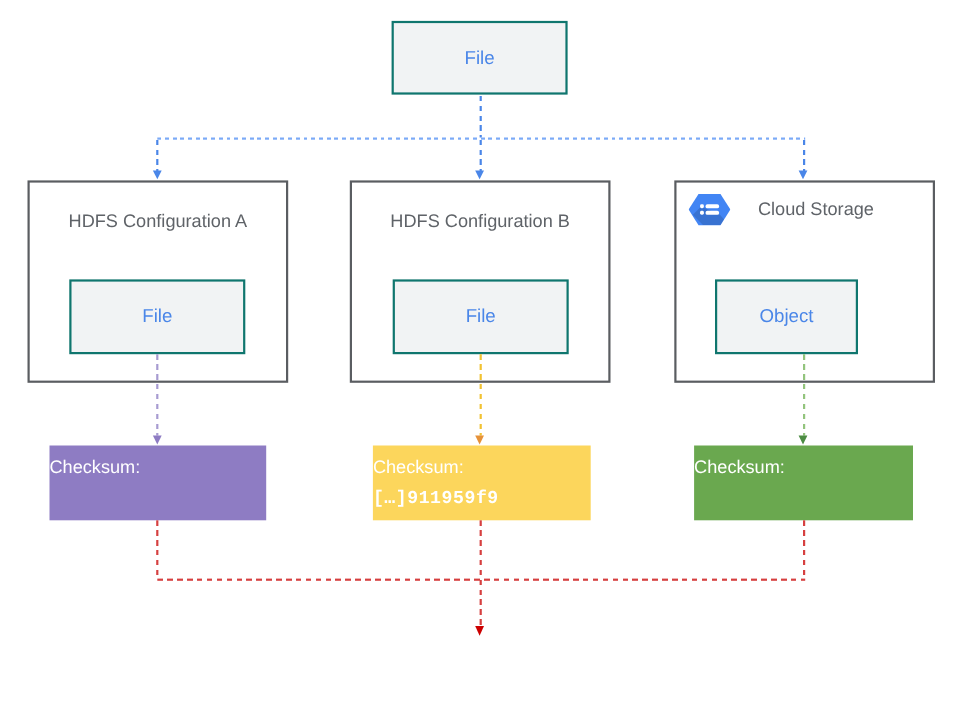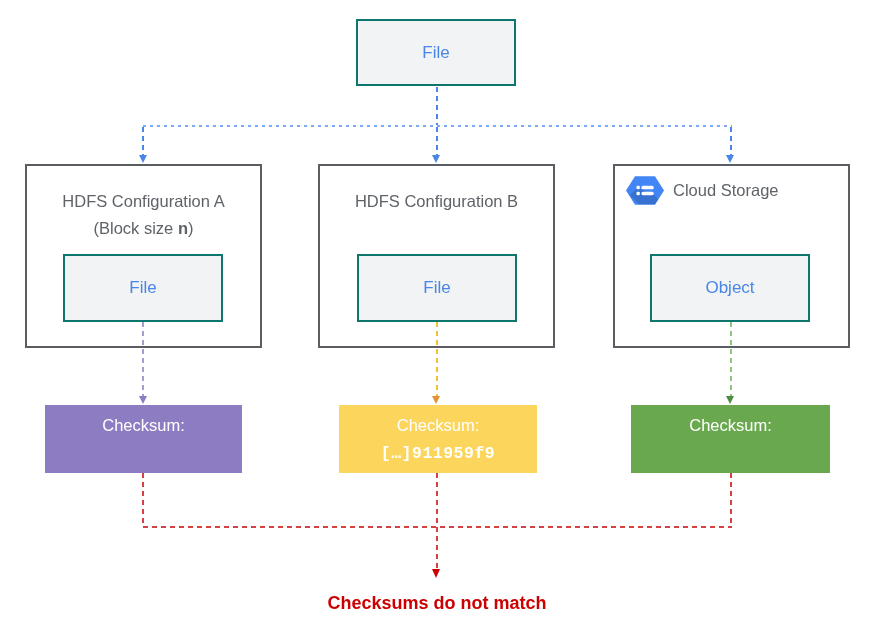--- a/index.html
+++ b/index.html
@@ -9,23 +9,23 @@
   }
   .abs{position:absolute;box-sizing:border-box;}
   
   .file-node{
     background:#f1f3f4;border:2px solid #0f766e;color:#4a86e8;
     display:flex;align-items:center;justify-content:center;
     font-size:17px;
   }
   .big-box{background:#ffffff;border:2px solid #5a5d61;}
   .big-title{margin-top:22px;text-align:center;color:#5f6368;font-size:16.5px;line-height:27px;}
-  .cs-header{position:absolute;left:11px;top:9px;display:flex;align-items:center;gap:9px;color:#5f6368;font-size:16.5px;}
+  .cs-header{position:absolute;left:11px;top:9px;display:flex;align-items:center;gap:25px;color:#5f6368;font-size:16.5px;}
   .checksum-box{
-    color:#ffffff;text-align:center;padding-top:7px;line-height:27px;font-size:16.5px;
+    color:#ffffff;text-align:left;padding-top:7px;line-height:27px;font-size:16.5px;
   }
   .checksum-box .mono{
     font-family:"Liberation Mono","DejaVu Sans Mono",monospace;
     font-weight:bold;letter-spacing:0.5px;font-size:16.5px;
   }
   
   .vdash{width:2px;background:repeating-linear-gradient(to bottom,currentColor 0 5px,transparent 5px 9px);}
   .hdash{height:2px;background:repeating-linear-gradient(to right,currentColor 0 5px,transparent 5px 9px);}
   .hdots{height:2px;background:repeating-linear-gradient(to right,currentColor 0 3.5px,transparent 3.5px 7px);}
   .tri-down{width:0;height:0;border-left:4.5px solid transparent;border-right:4.5px solid transparent;border-top:8px solid currentColor;}
@@ -45,21 +45,20 @@
   <div class="abs vdash" style="left: 142px; top: 127px; height: 29px; color: rgb(74, 134, 232);"></div>
   <div class="abs tri-down" style="left: 139px; top: 155px; color: rgb(74, 134, 232);"></div>
   <div class="abs vdash" style="left: 436px; top: 127px; height: 29px; color: rgb(74, 134, 232);"></div>
   <div class="abs tri-down" style="left: 432px; top: 155px; color: rgb(74, 134, 232);"></div>
   <div class="abs vdash" style="left: 730px; top: 127px; height: 29px; color: rgb(74, 134, 232);"></div>
   <div class="abs tri-down" style="left: 726px; top: 155px; color: rgb(74, 134, 232);"></div>
 
   <div class="abs big-box" style="left:25px;top:164px;width:237px;height:184px;">
     <div class="big-title">
       <div>HDFS Configuration A</div>
-      <div><span>(Block size </span><b>n</b><span>)</span></div>
     </div>
   </div>
 
   <div class="abs big-box" style="left:318px;top:164px;width:237px;height:184px;">
     <div class="big-title">
       <div>HDFS Configuration B</div>
     </div>
   </div>
 
   <div class="abs big-box" style="left:613px;top:164px;width:237px;height:184px;">
@@ -82,21 +81,21 @@
       <span>Cloud Storage</span>
     </div>
   </div>
 
   <div class="abs file-node" style="left:63px;top:254px;width:160px;height:68px;">
     <span>File</span>
   </div>
   <div class="abs file-node" style="left:357px;top:254px;width:160px;height:68px;">
     <span>File</span>
   </div>
-  <div class="abs file-node" style="left:650px;top:254px;width:160px;height:68px;">
+  <div class="abs file-node" style="left:650px;top:254px;width:130px;height:68px;">
     <span>Object</span>
   </div>
 
   <div class="abs vdash" style="left: 142px; top: 322px; height: 74px; color: rgb(167, 155, 209);"></div>
   <div class="abs tri-down" style="left: 139px; top: 396px; color: rgb(142, 124, 195);"></div>
   <div class="abs vdash" style="left: 436px; top: 322px; height: 74px; color: rgb(241, 194, 50);"></div>
   <div class="abs tri-down" style="left: 432px; top: 396px; color: rgb(230, 145, 56);"></div>
   <div class="abs vdash" style="left: 730px; top: 322px; height: 74px; color: rgb(147, 196, 125);"></div>
   <div class="abs tri-down" style="left: 726px; top: 396px; color: rgb(76, 140, 67);"></div>
 
@@ -110,15 +109,14 @@
   <div class="abs checksum-box" style="left: 631px; top: 405px; width: 199px; height: 68px; background-color: rgb(106, 168, 79);">
     <div>Checksum:</div>
   </div>
 
   <div class="abs vdash" style="left: 142px; top: 473px; height: 54px; color: rgb(214, 64, 64);"></div>
   <div class="abs vdash" style="left: 730px; top: 473px; height: 54px; color: rgb(214, 64, 64);"></div>
   <div class="abs hdash" style="left: 143px; top: 526px; width: 589px; color: rgb(214, 64, 64);"></div>
   <div class="abs vdash" style="left: 436px; top: 473px; height: 97px; color: rgb(214, 64, 64);"></div>
   <div class="abs tri-down" style="left: 432px; top: 569px; border-top-width: 9px; color: rgb(204, 0, 0);"></div>
 
-  <div class="abs result-label" style="color: rgb(204, 0, 0);">Checksums do not match</div>
 
 </div>
 
 </body></html>

